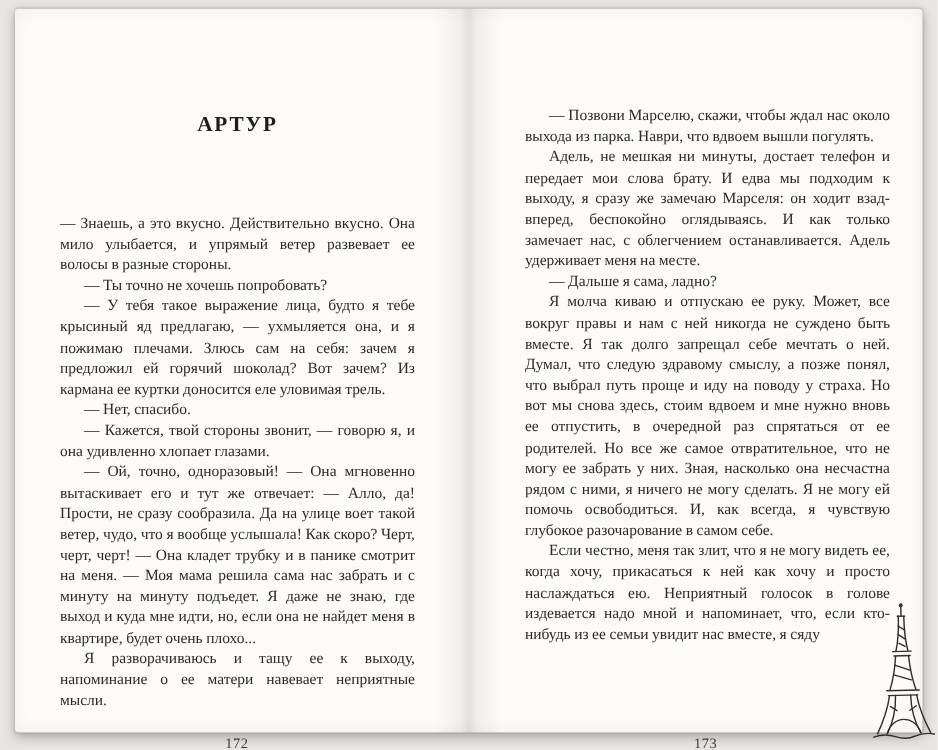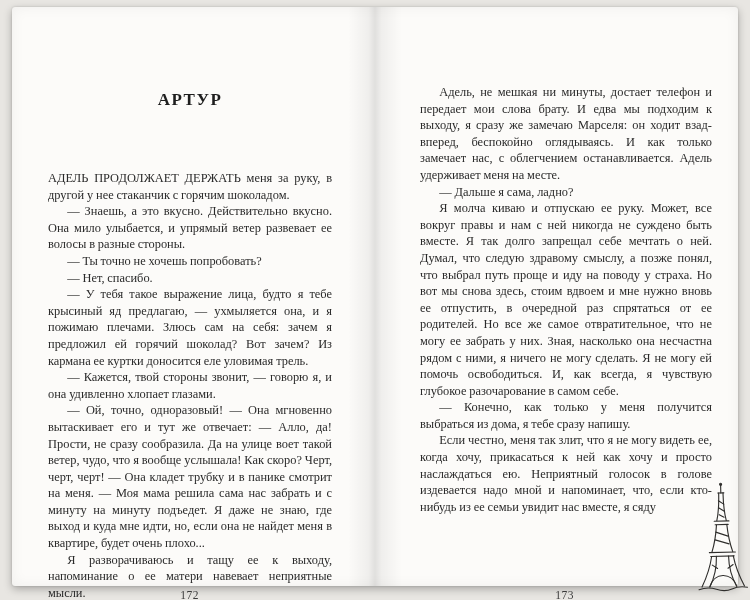--- a/index.html
+++ b/index.html
@@ -98,38 +98,37 @@
 </style>
 </head>
 <body>
 
 <div class="scene">
   <div class="spread">
 
     <div class="page page-left">
       <h1 class="chapter-title">АРТУР</h1>
       <div class="body">
-          <p>АДЕЛЬ ПРОДОЛЖАЕТ ДЕРЖАТЬ меня за руку, в другой у нее стаканчик с горячим шоколадом.</p>
           <p>— Знаешь, а это вкусно. Действительно вкусно. Она мило улыбается, и упрямый ветер развевает ее волосы в разные стороны.</p>
           <p>— Ты точно не хочешь попробовать?</p>
+          <p>— У тебя такое выражение лица, будто я тебе крысиный яд предлагаю, — ухмыляется она, и я пожимаю плечами. Злюсь сам на себя: зачем я предложил ей горячий шоколад? Вот зачем? Из кармана ее куртки доносится еле уловимая трель.</p>
           <p>— Нет, спасибо.</p>
-          <p>— У тебя такое выражение лица, будто я тебе крысиный яд предлагаю, — ухмыляется она, и я пожимаю плечами. Злюсь сам на себя: зачем я предложил ей горячий шоколад? Вот зачем? Из кармана ее куртки доносится еле уловимая трель.</p>
           <p>— Кажется, твой стороны звонит, — говорю я, и она удивленно хлопает глазами.</p>
           <p>— Ой, точно, одноразовый! — Она мгновенно вытаскивает его и тут же отвечает: — Алло, да! Прости, не сразу сообразила. Да на улице воет такой ветер, чудо, что я вообще услышала! Как скоро? Черт, черт, черт! — Она кладет трубку и в панике смотрит на меня. — Моя мама решила сама нас забрать и с минуту на минуту подъедет. Я даже не знаю, где выход и куда мне идти, но, если она не найдет меня в квартире, будет очень плохо...</p>
           <p>Я разворачиваюсь и тащу ее к выходу, напоминание о ее матери навевает неприятные мысли.</p>
         </div>
       <div class="page-number">172</div>
     </div>
 
     <div class="page page-right">
       <div class="body">
+          <p>— Позвони Марселю, скажи, чтобы ждал нас около выхода из парка. Наври, что вдвоем вышли погулять.</p>
           <p>Адель, не мешкая ни минуты, достает телефон и передает мои слова брату. И едва мы подходим к выходу, я сразу же замечаю Марселя: он ходит взад-вперед, беспокойно оглядываясь. И как только замечает нас, с облегчением останавливается. Адель удерживает меня на месте.</p>
           <p>— Дальше я сама, ладно?</p>
           <p>Я молча киваю и отпускаю ее руку. Может, все вокруг правы и нам с ней никогда не суждено быть вместе. Я так долго запрещал себе мечтать о ней. Думал, что следую здравому смыслу, а позже понял, что выбрал путь проще и иду на поводу у страха. Но вот мы снова здесь, стоим вдвоем и мне нужно вновь ее отпустить, в очередной раз спрятаться от ее родителей. Но все же самое отвратительное, что не могу ее забрать у них. Зная, насколько она несчастна рядом с ними, я ничего не могу сделать. Я не могу ей помочь освободиться. И, как всегда, я чувствую глубокое разочарование в самом себе.</p>
-          <p>— Конечно, как только у меня получится выбраться из дома, я тебе сразу напишу.</p>
           <p>Если честно, меня так злит, что я не могу видеть ее, когда хочу, прикасаться к ней как хочу и просто наслаждаться ею. Неприятный голосок в голове издевается надо мной и напоминает, что, если кто-нибудь из ее семьи увидит нас вместе, я сяду</p>
         </div>
       <div class="page-number">173</div>
     </div>
 
     <div class="fold"></div>
   </div>
 
   <svg class="eiffel" viewBox="0 0 60 130" fill="none" xmlns="http://www.w3.org/2000/svg" stroke="#2f2e2c" stroke-width="1.3" stroke-linecap="round">
 

